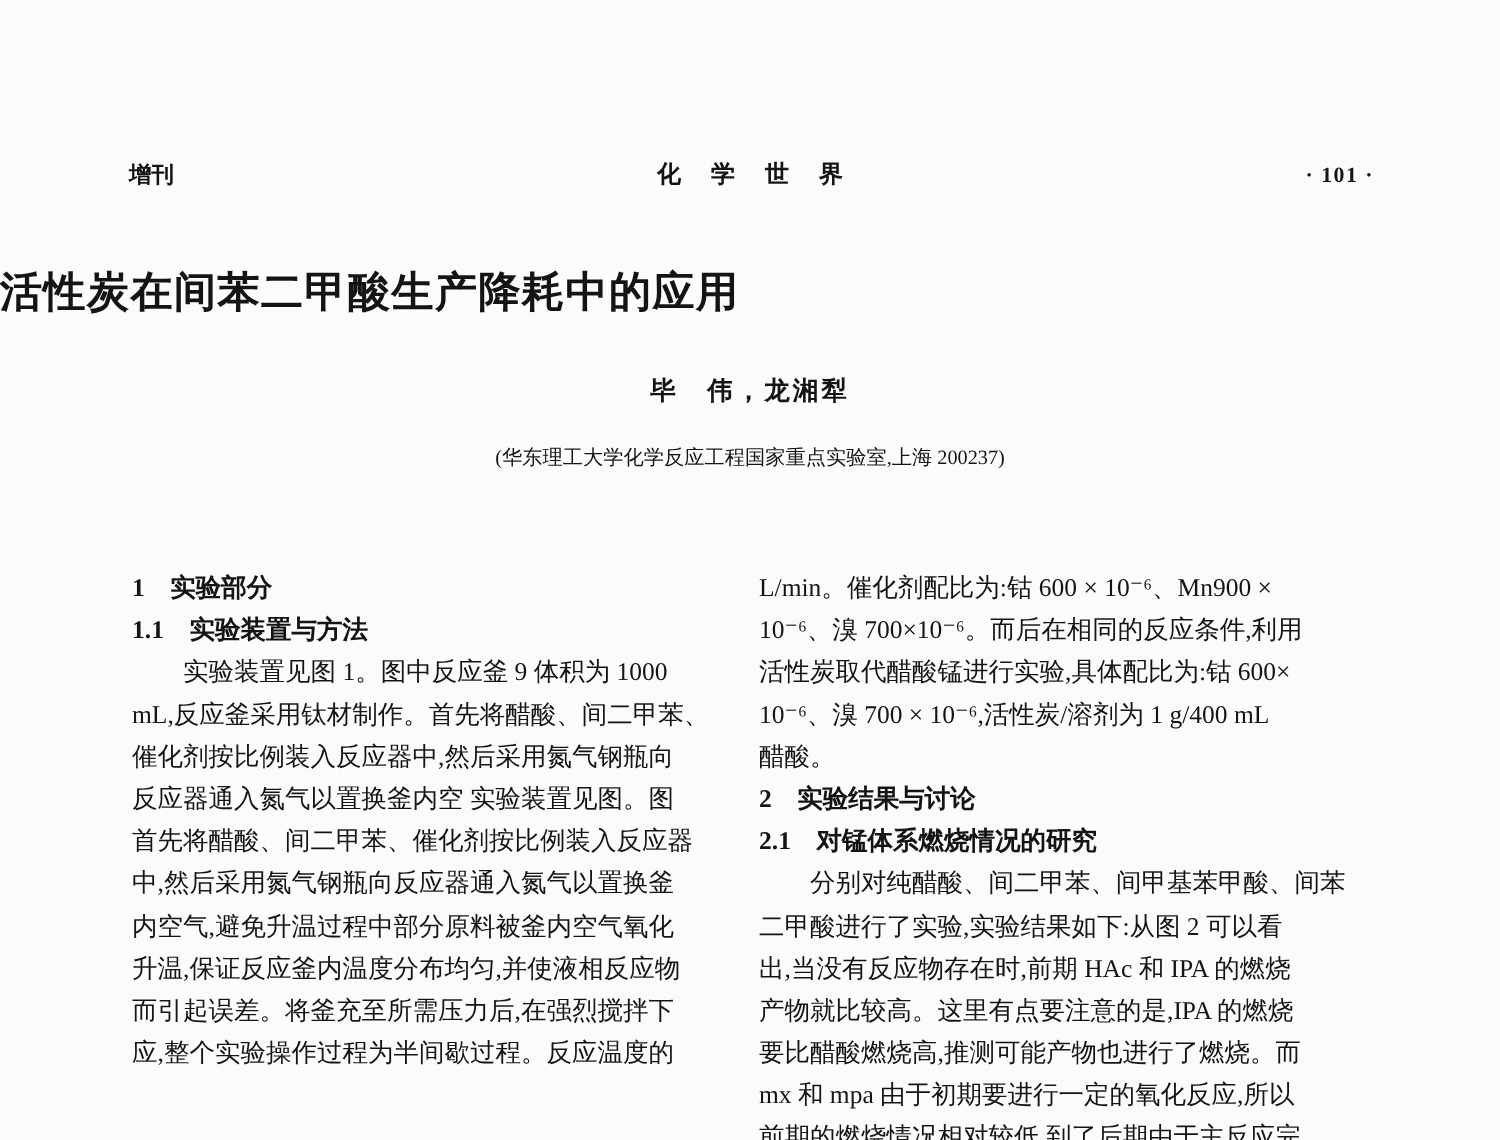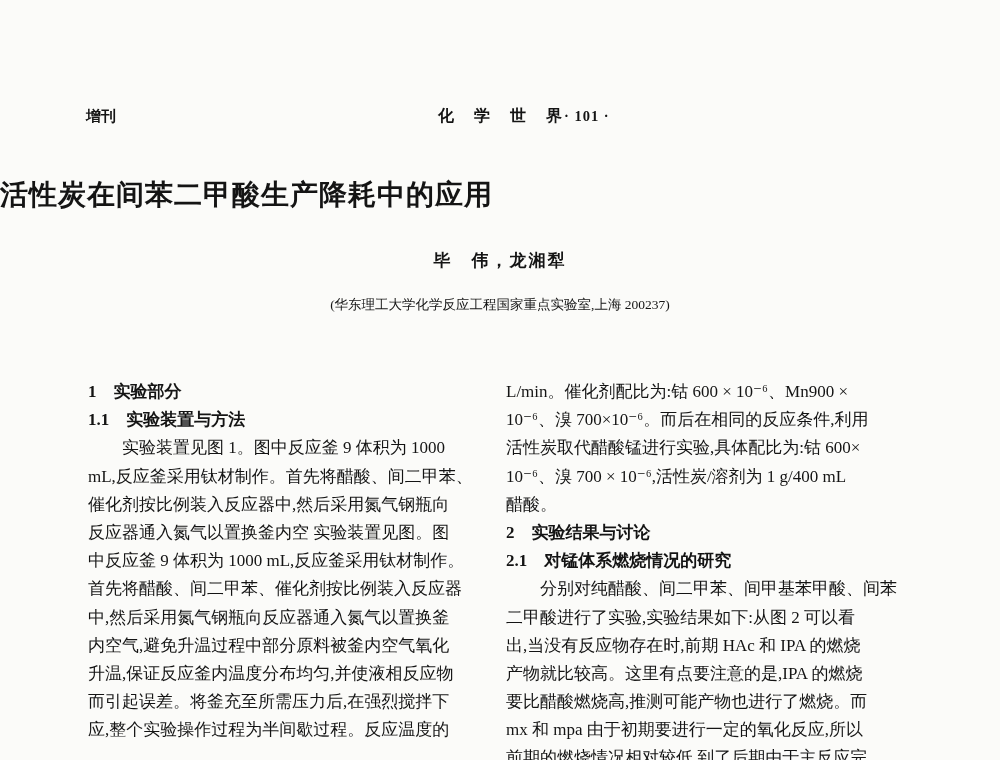--- a/index.html
+++ b/index.html
@@ -17,21 +17,21 @@
 
   .running-head{
     position:absolute;top:86px;left:86px;right:84px;
     display:flex;align-items:baseline;
     font-size:15px;font-weight:600;
   }
   .running-head .side{flex:1;}
   .running-head .jname{
     flex:0 0 auto;font-size:16px;font-weight:700;letter-spacing:2px;margin-top:20px;
   }
-  .running-head .pnum{flex:1;text-align:left;font-size:14.5px;letter-spacing:1px;}
+  .running-head .pnum{flex:1;text-align:right;font-size:14.5px;letter-spacing:1px;}
 
   .title{
     position:absolute;top:176px;left:0;width:1000px;margin:0;
     text-align:left;font-size:28px;font-weight:800;letter-spacing:1px;
   }
   .authors{
     position:absolute;top:249px;left:0;width:1000px;
     text-align:center;font-size:17px;font-weight:700;letter-spacing:2px;
   }
   .affil{
@@ -76,21 +76,20 @@
 
   <div class="columns">
 
     <div class="col">
       <div class="line h">1　实验部分</div>
       <div class="line h">1.1　实验装置与方法</div>
       <div class="line ind">实验装置见图 1。图中反应釜 9 体积为 1000</div>
       <div class="line">mL,反应釜采用钛材制作。首先将醋酸、间二甲苯、</div>
       <div class="line">催化剂按比例装入反应器中,然后采用氮气钢瓶向</div>
       <div class="line">反应器通入氮气以置换釜内空 实验装置见图。图</div>
-      <div class="line">中反应釜 9 体积为 1000 mL,反应釜采用钛材制作。</div>
       <div class="line">首先将醋酸、间二甲苯、催化剂按比例装入反应器</div>
       <div class="line">中,然后采用氮气钢瓶向反应器通入氮气以置换釜</div>
       <div class="line">内空气,避免升温过程中部分原料被釜内空气氧化</div>
       <div class="line">升温,保证反应釜内温度分布均匀,并使液相反应物</div>
       <div class="line">而引起误差。将釜充至所需压力后,在强烈搅拌下</div>
       <div class="line">应,整个实验操作过程为半间歇过程。反应温度的</div>
     </div>
 
     <div class="col">
       <div class="line">L/min。催化剂配比为:钴 600 × 10⁻⁶、Mn900 ×</div>

